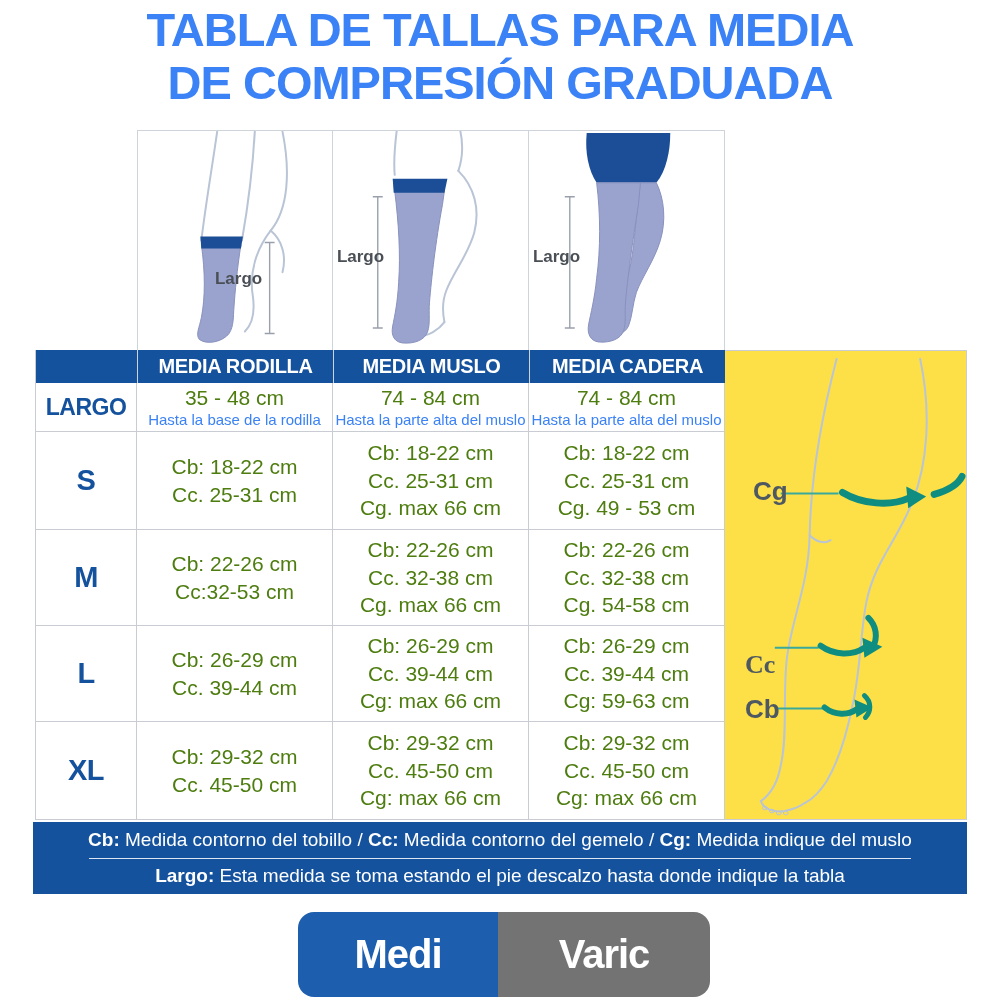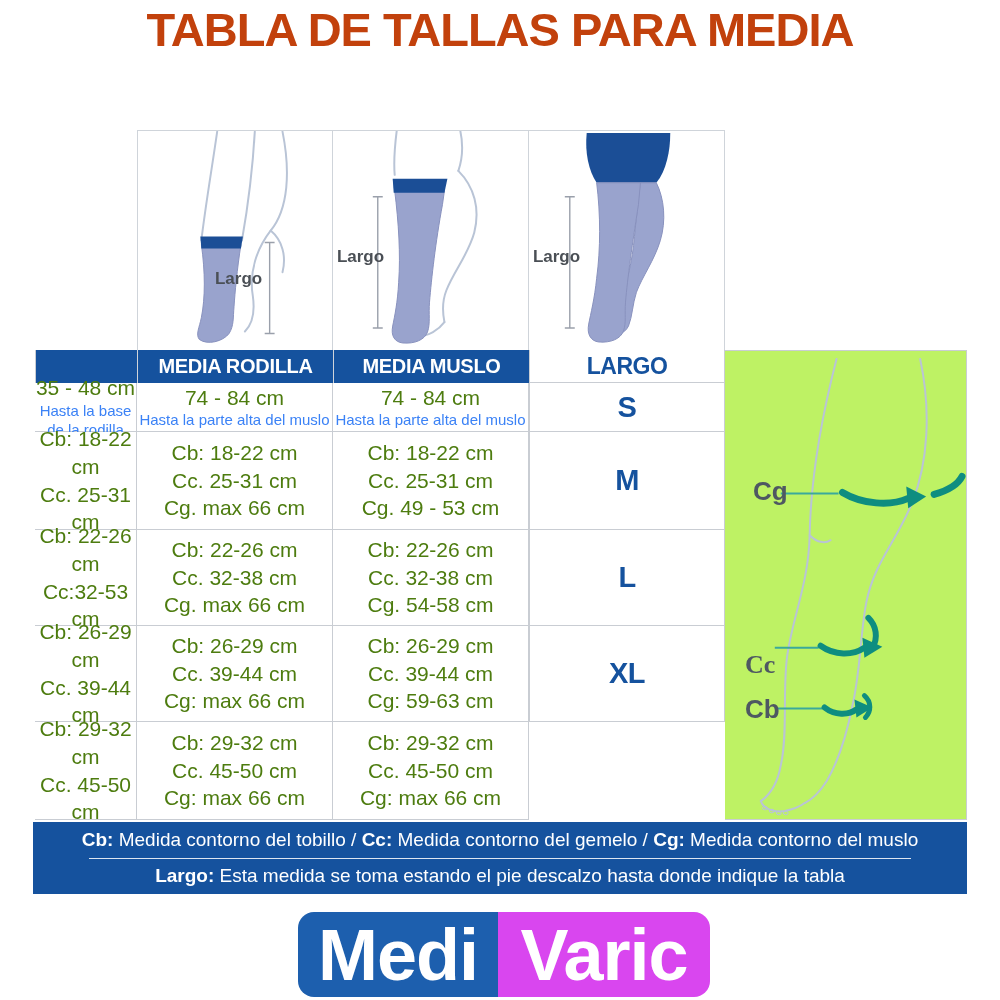--- a/index.html
+++ b/index.html
@@ -1,21 +1,21 @@
 <!DOCTYPE html>
 <html><head>
 <meta charset="utf-8">
 <style>
   html,body{margin:0;padding:0;background:#ffffff;}
   body{font-family:"Liberation Sans", sans-serif;}
   .canvas{position:relative;width:1000px;height:1000px;background:#ffffff;overflow:hidden;margin:0 auto;}
 
   
   .title{position:absolute;top:4px;left:0;width:1000px;text-align:center;
-         color:#c2410c;font-weight:bold;font-size:47px;line-height:1.12;letter-spacing:-1px;}
+         color:#3b82f6;font-weight:bold;font-size:47px;line-height:1.12;letter-spacing:-1px;}
 
   
   .figures{position:absolute;left:137px;top:130px;width:588px;height:220px;display:flex;}
   .figcell{position:relative;width:196px;height:220px;box-sizing:border-box;
            border:1px solid #cfd4da;border-bottom:none;background:#fff;}
   .figcell + .figcell{border-left:none;}
   .figcell svg{position:absolute;inset:0;width:100%;height:100%;}
   .largo-label{position:absolute;font-size:17px;font-weight:bold;color:#4a4f55;}
   .ol{fill:none;stroke:#b9c4d6;stroke-width:2;stroke-linecap:round;}
   .br{fill:none;stroke:#9aa0ab;stroke-width:1.4;}
@@ -30,46 +30,47 @@
   .th + .th{border-left:1px solid #cfd4da;}
   .cell{border-right:1px solid #c9cdd3;border-bottom:1px solid #c9cdd3;}
   .first-col{border-left:1px solid #c9cdd3;}
   .rowlabel{color:#15529e;font-weight:bold;font-size:29px;letter-spacing:-0.5px;}
   .rowlabel.largo{font-size:23px;}
   .cline{font-size:21px;color:#4d7c0f;line-height:1.32;}
   .csub{font-size:15px;color:#3b82f6;line-height:1.25;}
 
   
   .diagram{position:absolute;left:725px;top:350px;width:242px;height:470px;box-sizing:border-box;
-           border:1px solid #c9cdd3;border-left:none;background:#bef264;}
+           border:1px solid #c9cdd3;border-left:none;background:#fde047;}
   .diagram svg{position:absolute;inset:0;width:100%;height:100%;}
   .dlabel{position:absolute;font-size:26px;font-weight:bold;color:#4e5862;}
 
   
   .footband{position:absolute;left:33px;top:822px;width:934px;height:72px;background:#15529e;
             color:#fff;display:flex;flex-direction:column;justify-content:center;}
   .footband .fl{text-align:center;font-size:19px;line-height:1.2;}
   .footband .sep{border:none;border-top:1px solid rgba(255,255,255,.85);width:88%;margin:6px auto;}
   .footband b{font-weight:bold;}
 
   
   .logo{position:absolute;left:298px;top:912px;width:412px;height:85px;border-radius:16px;
         overflow:hidden;display:flex;}
   .logo .half{display:flex;align-items:center;justify-content:center;color:#fff;
-              font-weight:bold;font-size:72px;letter-spacing:-1px;}
+              font-weight:bold;font-size:40px;letter-spacing:-1px;}
   .logo .blue{background:#1d5fae;width:200px;}
-  .logo .teal{background:#d946ef;flex:1;}
+  .logo .teal{background:#737373;flex:1;}
 </style>
 </head>
 <body>
 
 <div class="canvas">
 
   <div class="title">
     <div>TABLA DE TALLAS PARA MEDIA</div>
+    <div>DE COMPRESIÓN GRADUADA</div>
   </div>
 
   <div class="figures">
 
     <div class="figcell">
       <svg viewBox="0 0 196 220">
         <path class="ol" d="M146,0 C154,40 152,78 134,100 C120,118 112,142 116,166 C118,180 116,194 108,202"></path>
         <path class="ol" d="M134,100 C146,110 150,126 146,142"></path>
         <path class="ol" d="M80,0 C75,35 68,76 64,110"></path>
         <path class="ol" d="M118,0 C116,35 111,76 105,110"></path>
@@ -101,20 +102,21 @@
         <path class="br" d="M36,66 h10 M41,66 V198 M36,198 h10"></path>
       </svg>
       <span class="largo-label" style="left:2%;top:53%;">Largo</span>
     </div>
   </div>
 
   <div class="size-table">
     <div class="th first-col"></div>
     <div class="th">MEDIA RODILLA</div>
     <div class="th">MEDIA MUSLO</div>
+    <div class="th">MEDIA CADERA</div>
 
     <div class="cell first-col rowlabel largo">LARGO</div>
     <div class="cell">
       <div class="cline">35 - 48 cm</div>
       <div class="csub">Hasta la base de la rodilla</div>
     </div>
     <div class="cell">
       <div class="cline">74 - 84 cm</div>
       <div class="csub">Hasta la parte alta del muslo</div>
     </div>
@@ -214,21 +216,21 @@
       <polygon points="130,350 148,358 132,368" fill="#0e8d80"></polygon>
       <path d="M140,346 C147,352 147,362 141,368" stroke="#0e8d80" stroke-width="5" fill="none" stroke-linecap="round"></path>
     </svg>
     <span class="dlabel" style="left:28px;top:125px;">Cg</span>
     <span class="dlabel" style="left:20px;top:299px;font-family:Liberation Serif, serif;">Cc</span>
     <span class="dlabel" style="left:20px;top:343px;">Cb</span>
   </div>
 
   <div class="footband">
     <div class="fl">
-      <b>Cb:</b><span> Medida contorno del tobillo / </span><b>Cc:</b><span> Medida contorno del gemelo /  </span><b>Cg:</b><span> Medida contorno del muslo</span>
+      <b>Cb:</b><span> Medida contorno del tobillo / </span><b>Cc:</b><span> Medida contorno del gemelo /  </span><b>Cg:</b><span> Medida indique del muslo</span>
     </div>
     <hr class="sep">
     <div class="fl">
       <b>Largo:</b><span> Esta medida se toma estando el pie descalzo hasta donde indique la tabla</span>
     </div>
   </div>
 
   <div class="logo">
     <div class="half blue">Medi</div>
     <div class="half teal">Varic</div>

